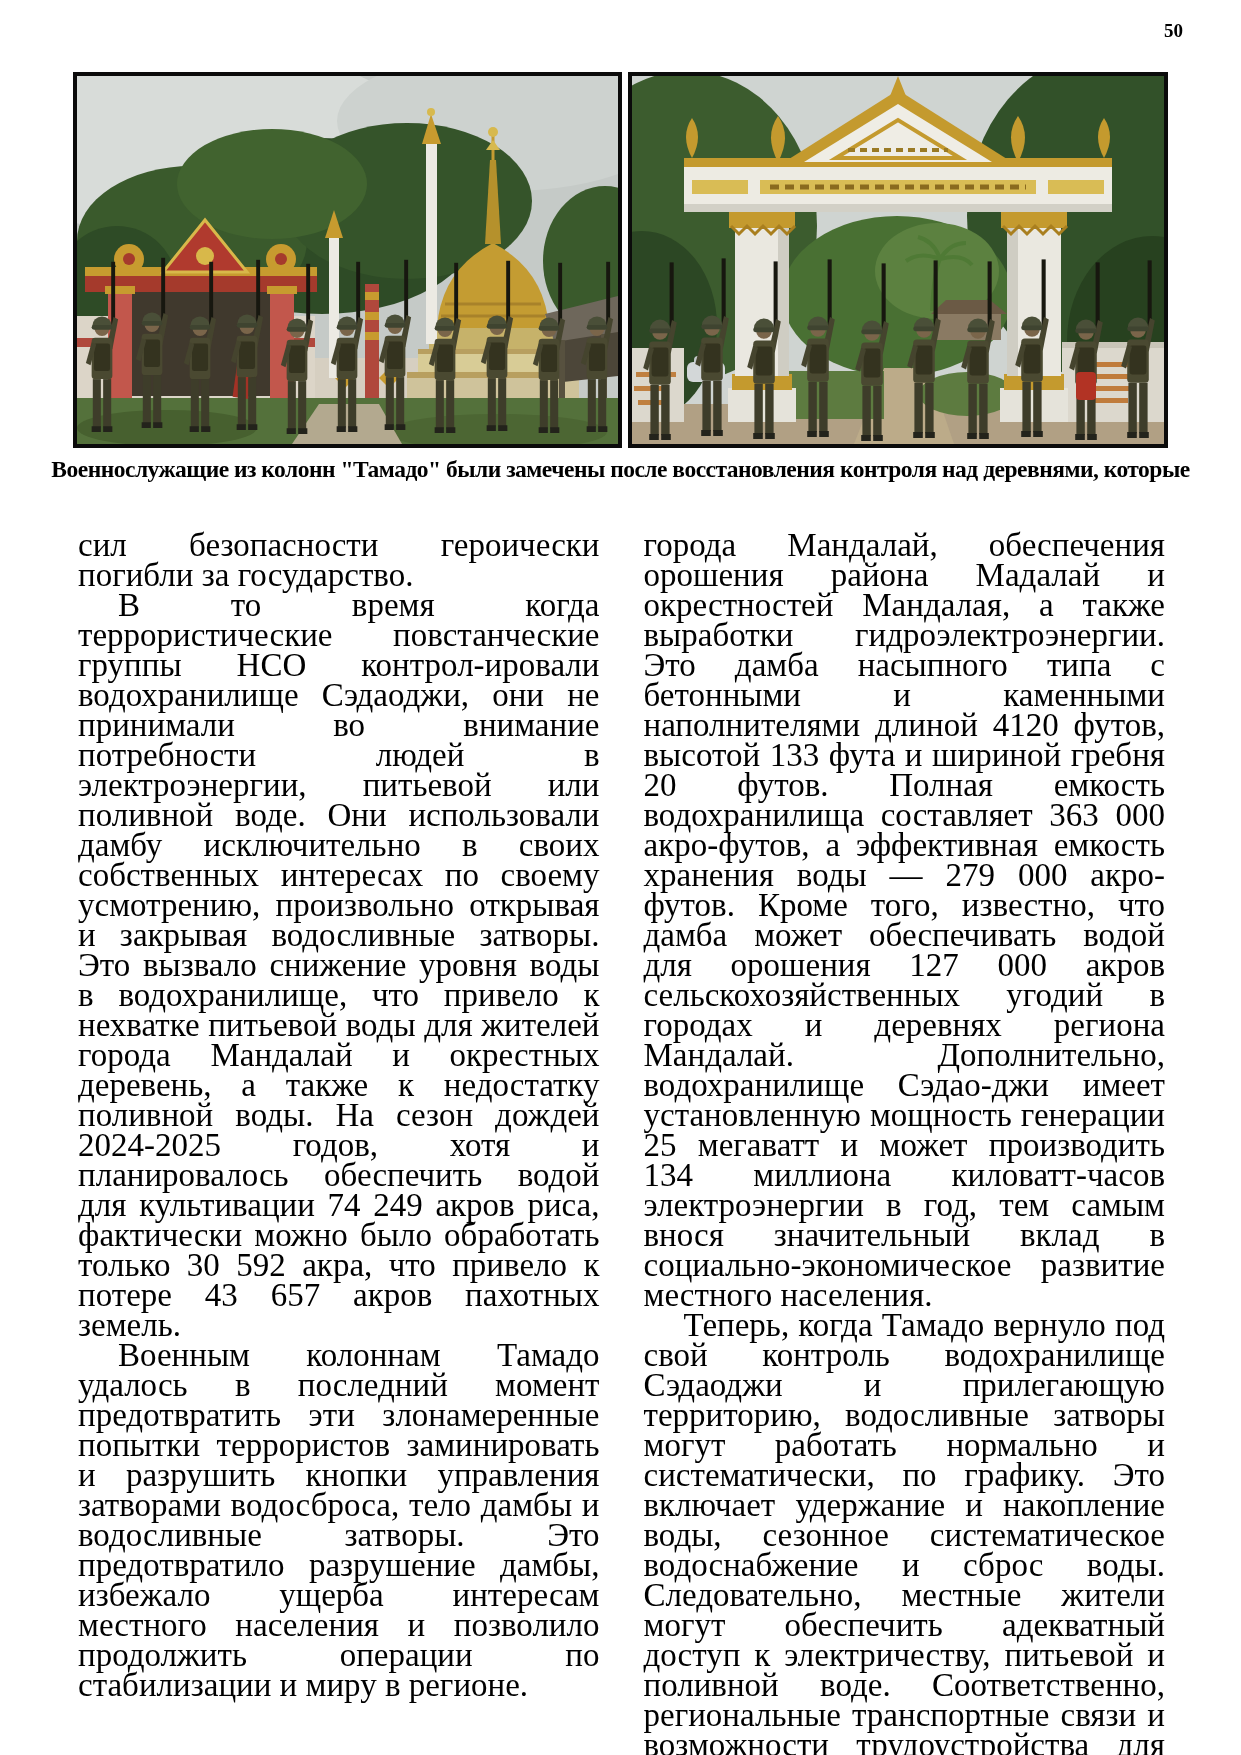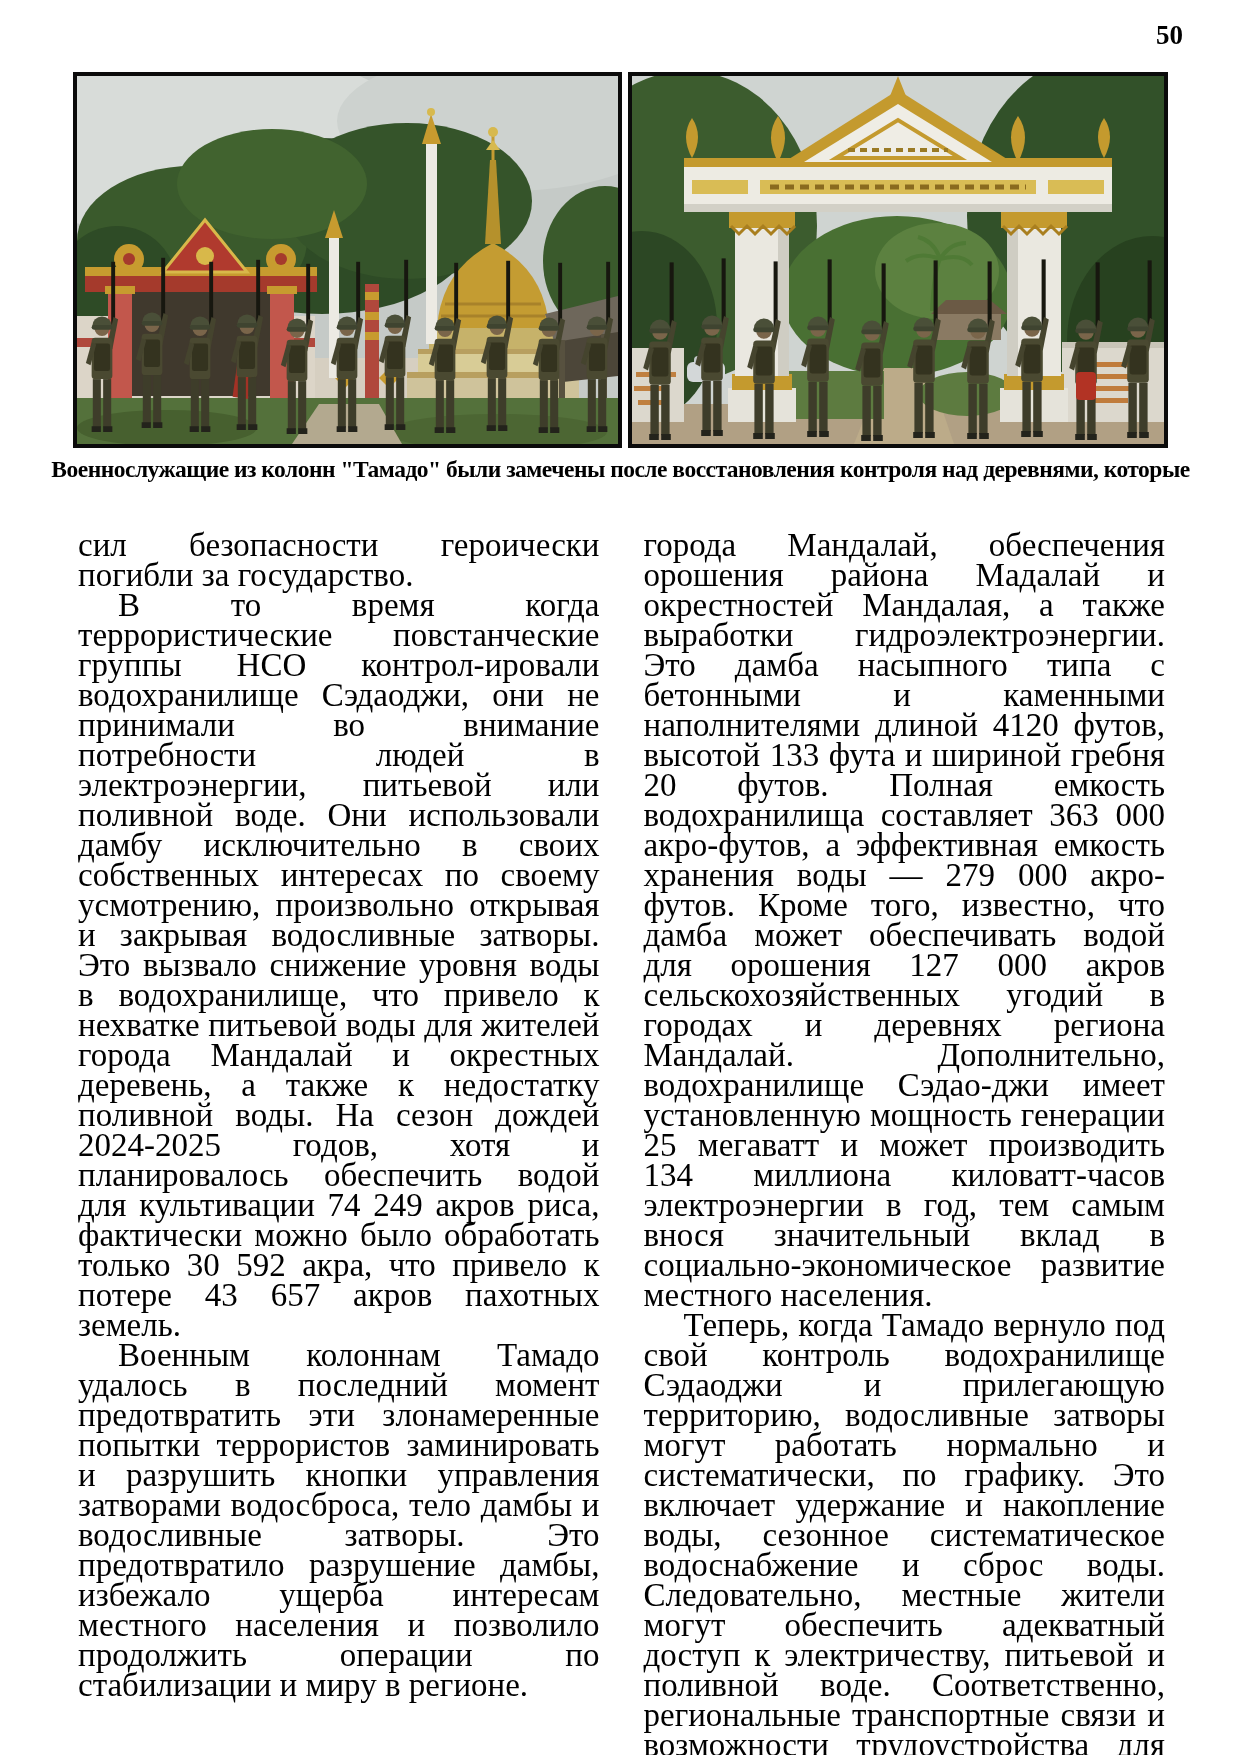--- a/index.html
+++ b/index.html
@@ -6,21 +6,21 @@
   .page {
     position:relative;
     width:1241px; height:1755px;
     background:#ffffff;
     font-family:"Liberation Serif", serif;
     color:#000;
     overflow:hidden;
   }
   .page-number {
     position:absolute; top:20px; right:58px;
-    font-weight:bold; font-size:27px;
+    font-weight:bold; font-size:19px;
   }
   .photos {
     position:absolute; top:72px; left:73px;
     display:flex; gap:6px;
   }
   .photo { margin:0; border:4px solid #0b0b0b; line-height:0; background:#444; }
   .photo svg { display:block; }
   .caption {
     position:absolute; top:452px; left:0; width:1241px;
     text-align:center; font-weight:bold;

